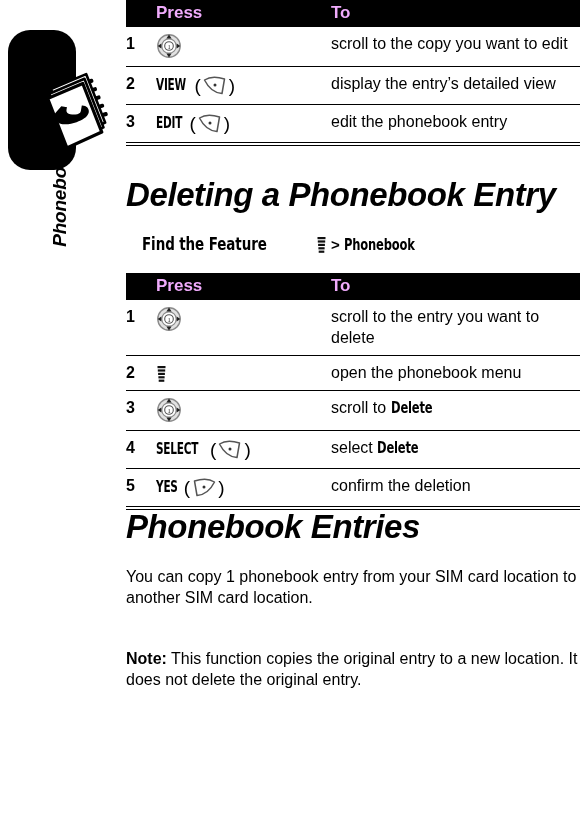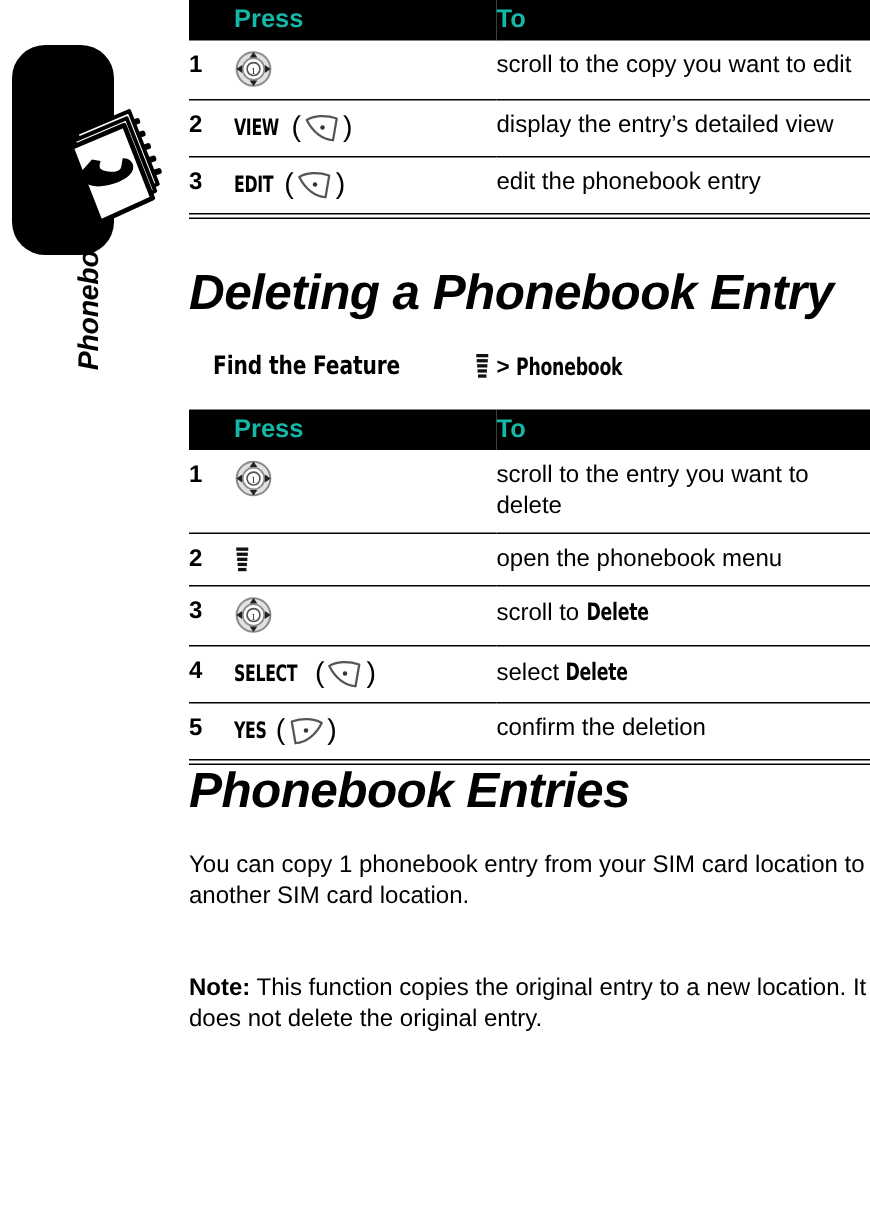--- a/index.html
+++ b/index.html
@@ -62,21 +62,21 @@
   }
 
   
   .proc-table {
     width: 454px;
     border-collapse: collapse;
     table-layout: fixed;
   }
   .proc-table .hdr th {
     background: #000000;
-    color: #14b8a6;
+    color: #f0abfc;
     text-align: left;
     font-size: 17px;
     font-weight: bold;
     padding: 3px 0 4px 0;
     line-height: 20px;
   }
   .col-num { width: 30px; }
   .col-press { width: 175px; }
   .col-to { width: 249px; }
 
@@ -149,21 +149,21 @@
     font-weight: bold;
     font-style: italic;
     letter-spacing: -0.4px;
     line-height: 30px;
     margin: 0;
   }
   .h1.two-line { line-height: 33px; }
 
   .find-row {
     display: flex;
-    align-items: center;
+    align-items: flex-end;
     font-size: 16px;
   }
   .find-label {
     font-family: "Liberation Sans Narrow", "DejaVu Sans Condensed", "Liberation Sans", sans-serif;
     font-weight: bold;
     font-size: 17px;
     width: 174px;
     letter-spacing: -0.1px;
     display: inline-block;
     transform: scaleX(0.88);

